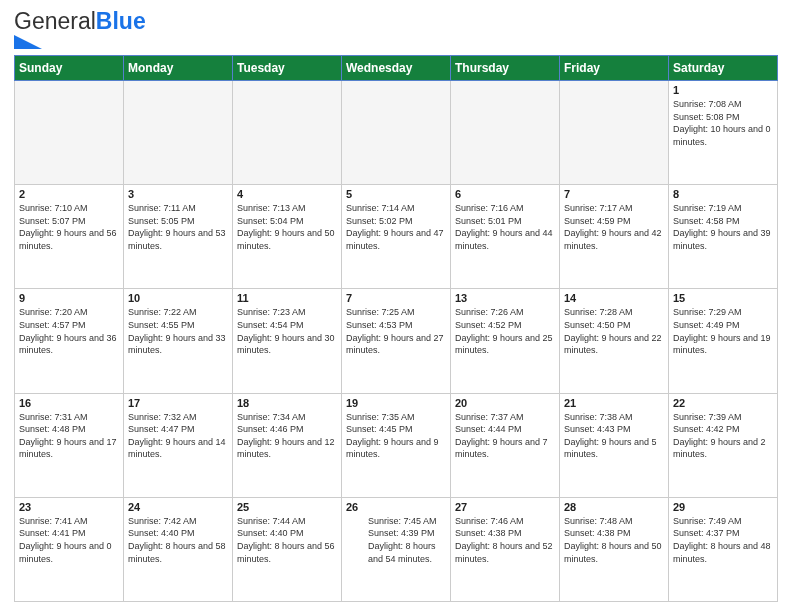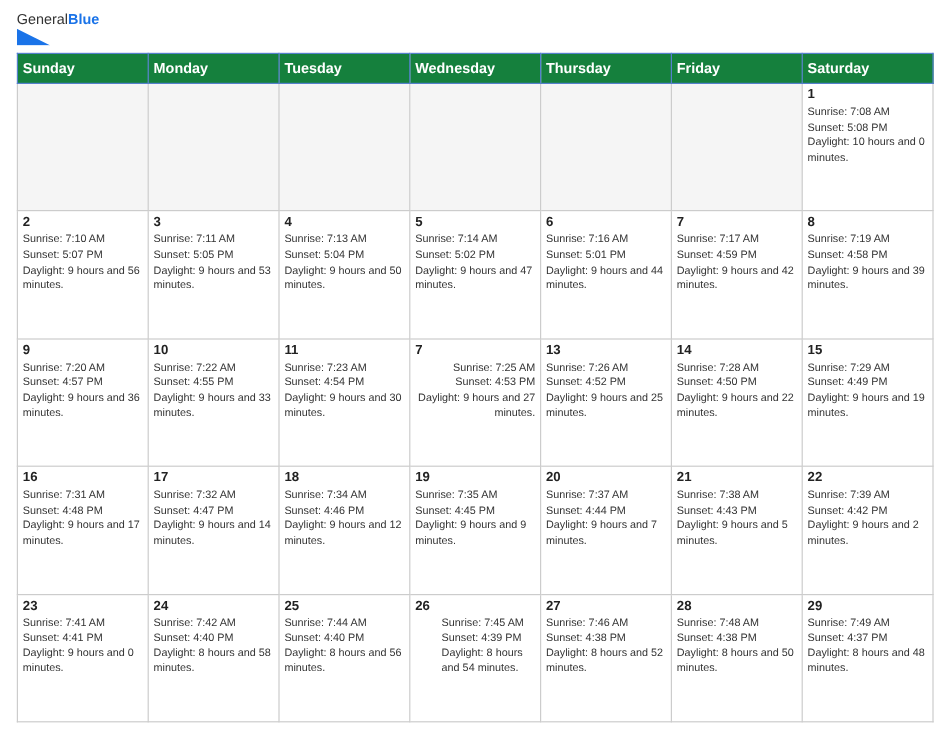--- a/index.html
+++ b/index.html
@@ -22,21 +22,21 @@
       justify-content: space-between;
       align-items: flex-start;
       margin-bottom: 6px;
     }
     .logo {
       display: flex;
       align-items: center;
       gap: 4px;
     }
     .logo-text {
-      font-size: 12px;
+      font-size: 23px;
       color: #333;
       font-weight: normal;
       line-height: 1;
     }
     .logo-text span {
       color: #1a73e8;
       font-weight: bold;
     }
     .title-section {
       text-align: right;
@@ -199,21 +199,21 @@
 Daylight: 9 hours and 33 minutes.</div>
           </td>
           <td>
             <span class="day-number">11</span>
             <div class="day-info" style="white-space: pre-line;">Sunrise: 7:23 AM
 Sunset: 4:54 PM
 Daylight: 9 hours and 30 minutes.</div>
           </td>
           <td>
             <span class="day-number">7</span>
-            <div class="day-info" style="white-space: pre-line; text-align: right;">Sunrise: 7:25 AM
+            <div class="day-info" style="white-space: pre-line;">Sunrise: 7:25 AM
 Sunset: 4:53 PM
 Daylight: 9 hours and 27 minutes.</div>
           </td>
           <td>
             <span class="day-number">13</span>
             <div class="day-info" style="white-space: pre-line;">Sunrise: 7:26 AM
 Sunset: 4:52 PM
 Daylight: 9 hours and 25 minutes.</div>
           </td>
           <td>

